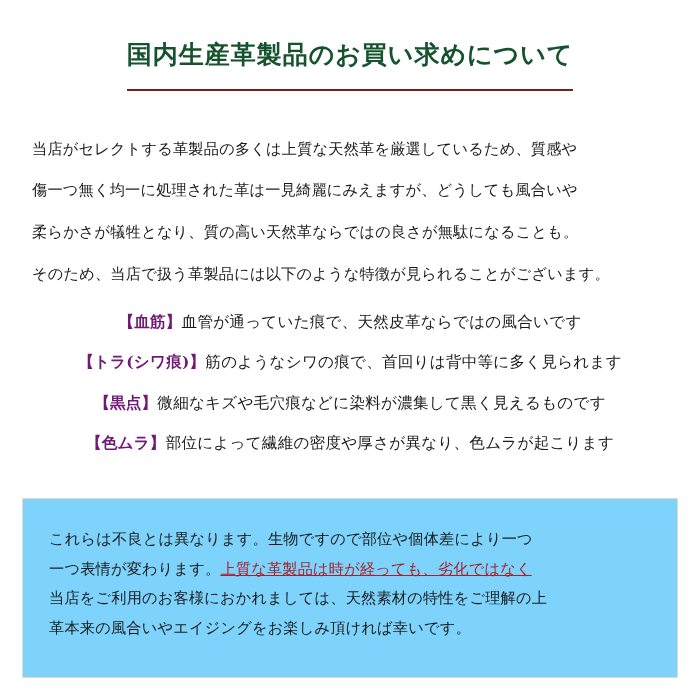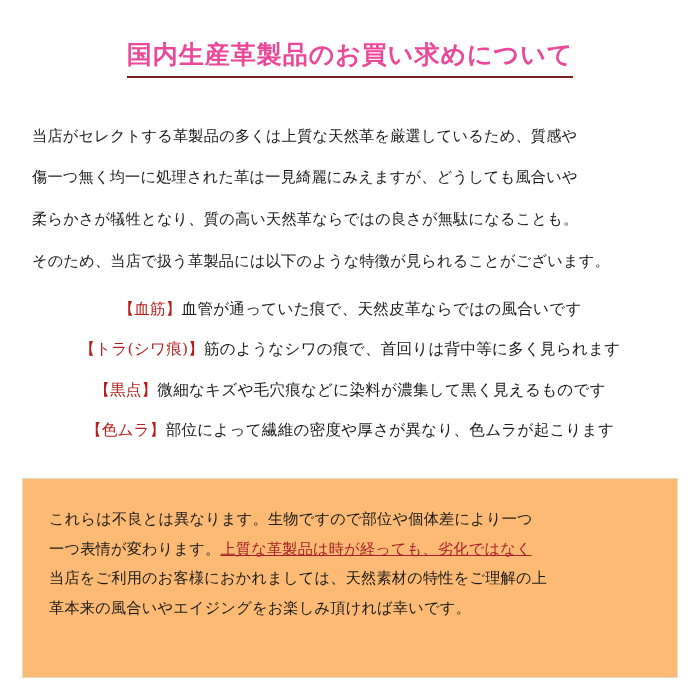--- a/index.html
+++ b/index.html
@@ -25,22 +25,22 @@
   
   .title-wrap {
     padding-top: 22px;
     text-align: center;
   }
   .title {
     display: inline-block;
     font-size: 25px;
     font-weight: bold;
     letter-spacing: 1px;
-    color: #ec4899;
-    padding-bottom: 6px;
+    color: #14532d;
+    padding-bottom: 19px;
     border-bottom: 2px solid #7a1f1f;
     line-height: 1.25;
   }
 
   
   .intro {
     margin: 26px 20px 0 20px;
     font-size: 15.2px;
     line-height: 1.95;
     color: #1a1a1a;
@@ -64,36 +64,36 @@
     line-height: 1.55;
     margin: 0 0 16px 0;
     white-space: nowrap;
     letter-spacing: 0.2px;
   }
   .features li:last-child {
     margin-bottom: 0;
     margin-top: 7px;
   }
   .tag {
-    color: #b91c1c;
-    font-weight: normal;
+    color: #701a75;
+    font-weight: bold;
   }
   .tag-text {
     color: #1a1a1a;
   }
 
   
   .note {
     position: absolute;
     left: 22px;
     right: 22px;
     bottom: 22px;
-    height: 200px;
+    height: 180px;
     box-sizing: border-box;
-    background: #fdba74;
+    background: #7dd3fc;
     border: 1px solid #e3dcc4;
     padding: 26px 26px 0 26px;
   }
   .note p {
     margin: 0;
     font-size: 15.2px;
     line-height: 1.95;
     color: #1a1a1a;
     white-space: nowrap;
     letter-spacing: 0.2px;

